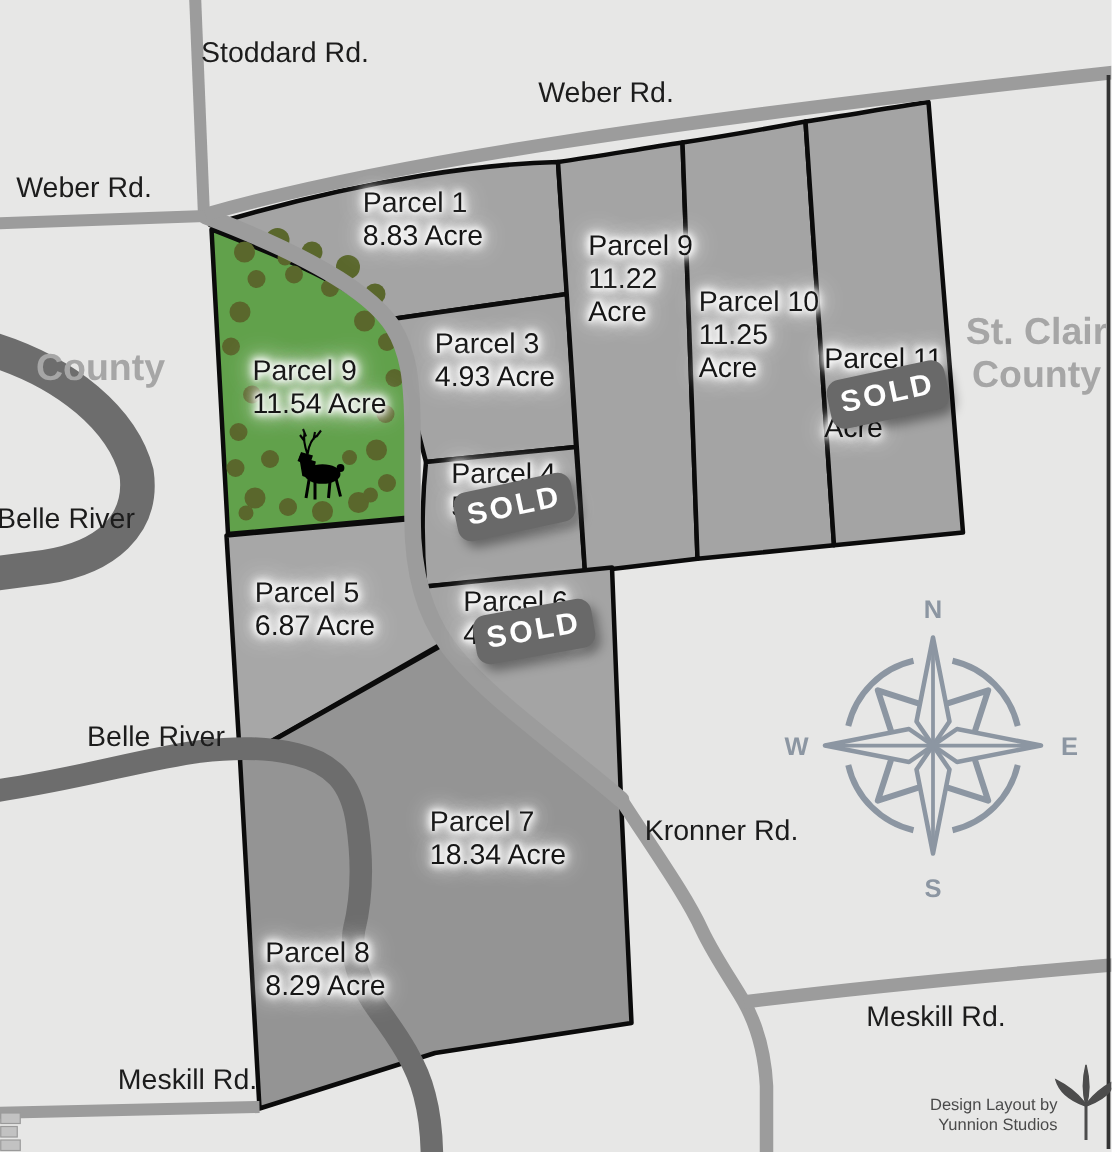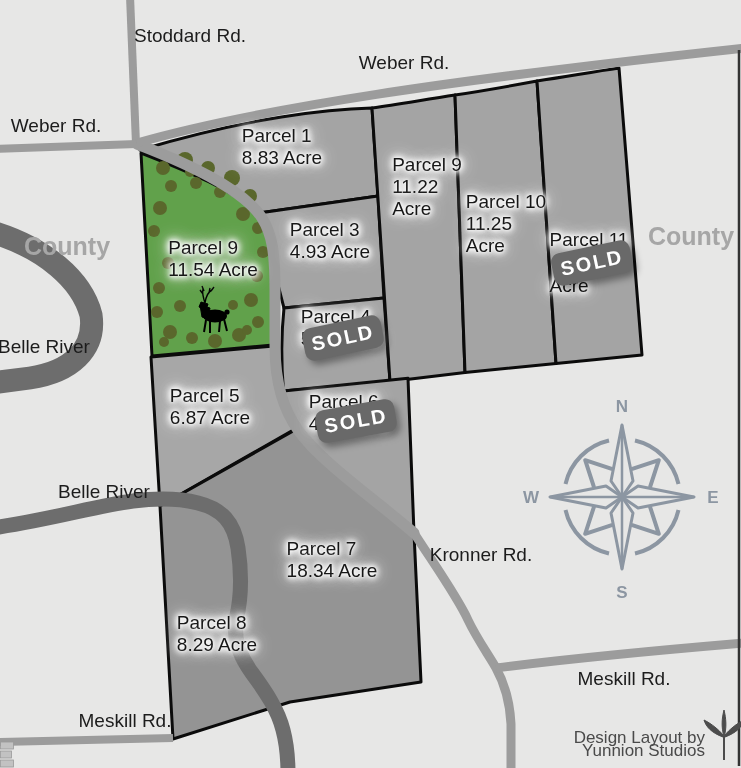--- a/index.html
+++ b/index.html
@@ -12,21 +12,21 @@
   .county-lbl{font-size:25px;font-weight:bold;color:#a6a6a6;text-align:center;line-height:29px;}
   .parcel-lbl{line-height:22px;font-size:19px;
        text-shadow:0 0 3px #fff,0 0 6px #fff,0 0 9px #fff,0 0 13px #fff,
                    0 0 18px #fff,0 0 22px #fff,1px 1px 6px #fff,-1px -1px 6px #fff;}
   .sold-badge{position:absolute;width:80px;height:33px;border-radius:9px;
        background:#696969;color:#fff;font-weight:bold;font-size:20px;letter-spacing:2px;
        display:flex;align-items:center;justify-content:center;
        transform:translate(-50%,-50%) rotate(-12deg);
        box-shadow:3px 5px 7px rgba(0,0,0,.38);}
   .credit{position:absolute;right:36px;top:731px;text-align:right;
-       font-size:17px;line-height:13px;color:#4a4a4a;}
+       font-size:11px;line-height:13px;color:#4a4a4a;}
 </style>
 </head>
 <body>
 
 <div id="map">
 
   <svg id="geom" width="741" height="768" viewBox="0 0 741 768">
 
     <rect x="0" y="0" width="741" height="768" fill="#e7e7e6"></rect>
 
@@ -153,20 +153,21 @@
   <div class="lbl road-lbl" style="left:44px;top:347px">Belle River</div>
   <div class="lbl road-lbl" style="left:104px;top:492px">Belle River</div>
   <div class="lbl road-lbl" style="left:481px;top:555px">Kronner Rd.</div>
   <div class="lbl road-lbl" style="left:125px;top:721px">Meskill Rd.</div>
   <div class="lbl road-lbl" style="left:624px;top:679px">Meskill Rd.</div>
 
   <div class="lbl county-lbl" style="left:67px;top:246px">
     <div>County</div>
   </div>
   <div class="lbl county-lbl" style="left:691px;top:236px">
+    <div>St. Clair</div>
     <div>County</div>
   </div>
 
   <div class="lbl parcel-lbl" style="left:282px;top:147px">
     <div>Parcel 1</div>
     <div>8.83 Acre</div>
   </div>
   <div class="lbl parcel-lbl" style="left:213px;top:259px">
     <div>Parcel 9</div>
     <div>11.54 Acre</div>
@@ -184,21 +185,21 @@
     <div>6.87 Acre</div>
   </div>
   <div class="lbl parcel-lbl" style="left:349px;top:413px">
     <div>Parcel 6</div>
     <div>4.51 Acre</div>
   </div>
   <div class="lbl parcel-lbl" style="left:332px;top:560px">
     <div>Parcel 7</div>
     <div>18.34 Acre</div>
   </div>
-  <div class="lbl parcel-lbl" style="left:217px;top:634px">
+  <div class="lbl parcel-lbl" style="left:217px;top:647px">
     <div>Parcel 8</div>
     <div>8.29 Acre</div>
   </div>
   <div class="lbl parcel-lbl" style="left:427px;top:187px">
     <div>Parcel 9</div>
     <div>11.22</div>
     <div>Acre</div>
   </div>
   <div class="lbl parcel-lbl" style="left:506px;top:224px">
     <div>Parcel 10</div>

